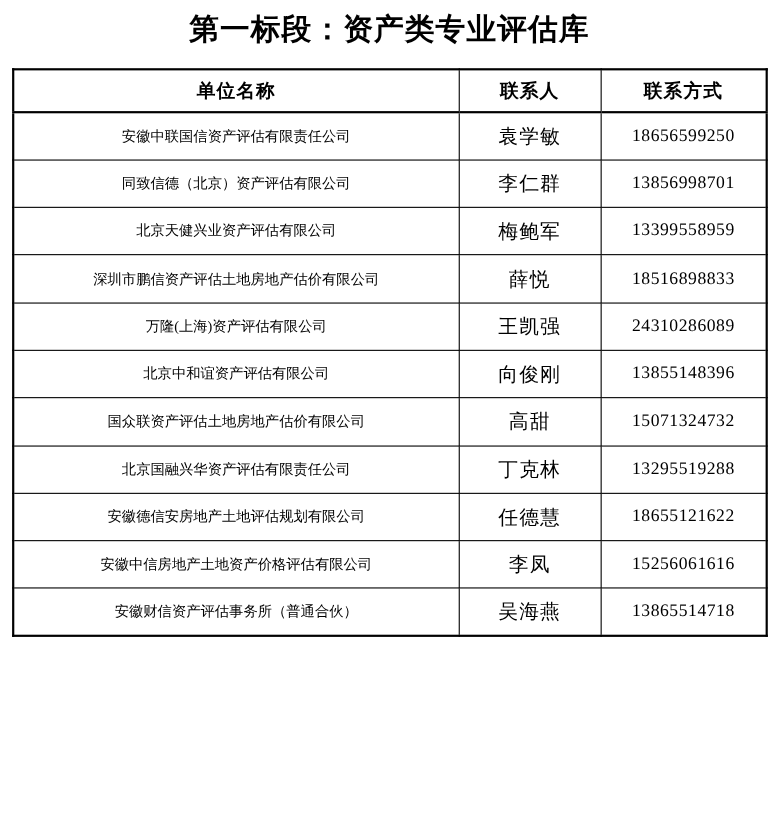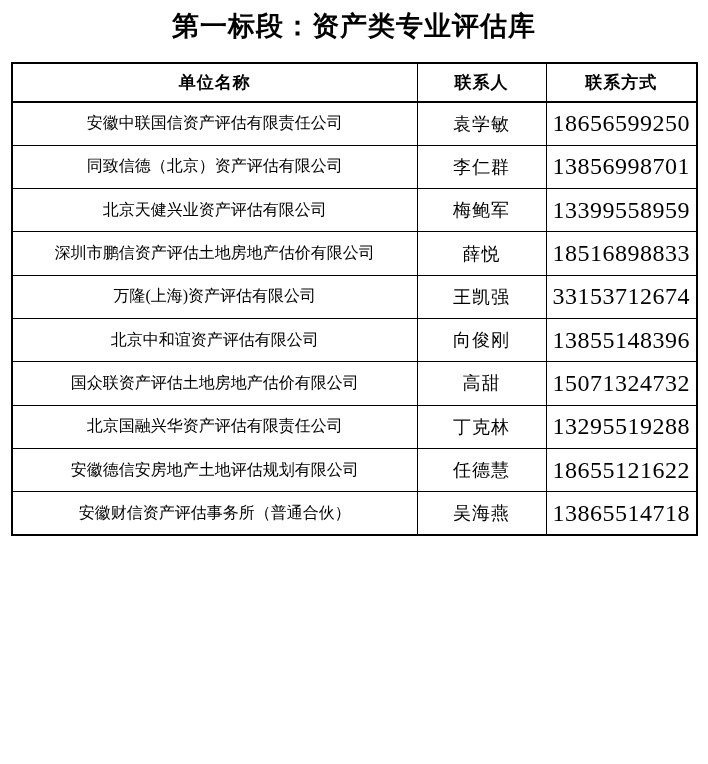--- a/index.html
+++ b/index.html
@@ -53,30 +53,30 @@
   .contact-table thead th {
     font-size: 17px;
     font-weight: bold;
     border-bottom: 2px solid #000000;
     letter-spacing: 1px;
   }
   .contact-table tbody tr {
     height: 43.3px;
   }
   .contact-table td.company {
-    font-size: 16px;
+    font-size: 13px;
     margin-top: 10px;
   }
   .contact-table td.contact {
     font-size: 18px;
     letter-spacing: 1px;
     margin-left: 32px;
   }
   .contact-table td.phone {
-    font-size: 24px;
+    font-size: 16px;
     letter-spacing: 0.5px;
   }
 </style>
 </head>
 <body>
 
 <div class="doc-title">第一标段：资产类专业评估库</div>
 
 <table class="contact-table">
   <colgroup>
@@ -108,21 +108,21 @@
         <td class="phone">13399558959</td>
       </tr>
       <tr>
         <td class="company">深圳市鹏信资产评估土地房地产估价有限公司</td>
         <td class="contact">薛悦</td>
         <td class="phone">18516898833</td>
       </tr>
       <tr>
         <td class="company">万隆(上海)资产评估有限公司</td>
         <td class="contact">王凯强</td>
-        <td class="phone">33153712674</td>
+        <td class="phone">24310286089</td>
       </tr>
       <tr>
         <td class="company">北京中和谊资产评估有限公司</td>
         <td class="contact">向俊刚</td>
         <td class="phone">13855148396</td>
       </tr>
       <tr>
         <td class="company">国众联资产评估土地房地产估价有限公司</td>
         <td class="contact">高甜</td>
         <td class="phone">15071324732</td>
@@ -131,18 +131,23 @@
         <td class="company">北京国融兴华资产评估有限责任公司</td>
         <td class="contact">丁克林</td>
         <td class="phone">13295519288</td>
       </tr>
       <tr>
         <td class="company">安徽德信安房地产土地评估规划有限公司</td>
         <td class="contact">任德慧</td>
         <td class="phone">18655121622</td>
       </tr>
       <tr>
+        <td class="company">安徽中信房地产土地资产价格评估有限公司</td>
+        <td class="contact">李凤</td>
+        <td class="phone">15256061616</td>
+      </tr>
+      <tr>
         <td class="company">安徽财信资产评估事务所（普通合伙）</td>
         <td class="contact">吴海燕</td>
         <td class="phone">13865514718</td>
       </tr>
     </tbody>
 </table>
 
 </body></html>

